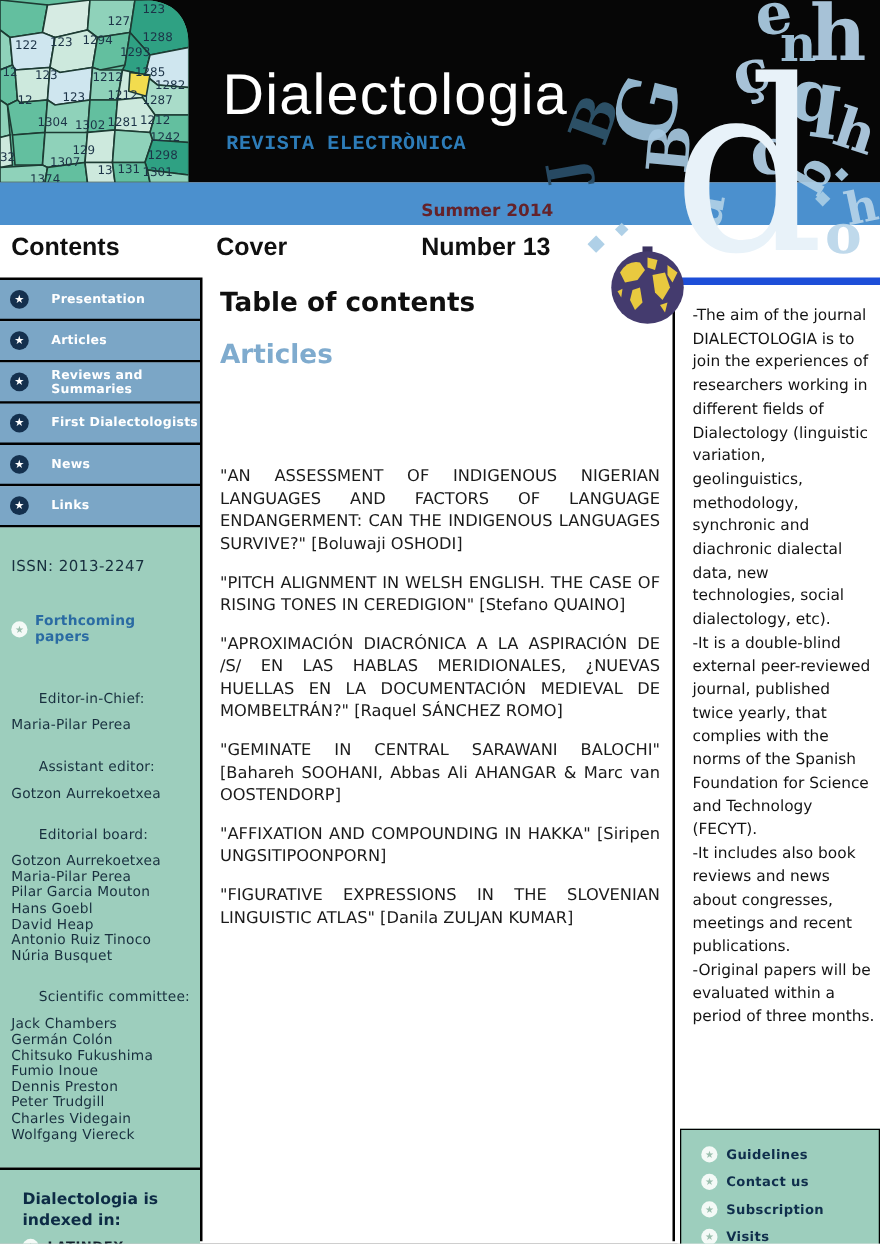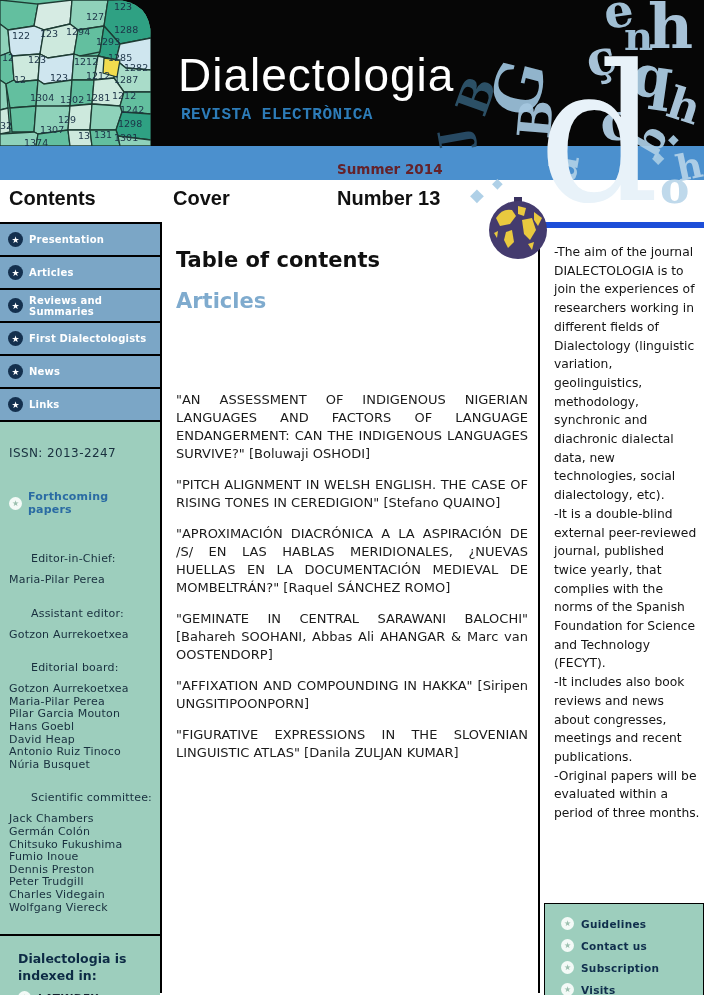--- a/index.html
+++ b/index.html
@@ -29,37 +29,37 @@
       border-left:2px solid #000;border-right:2px solid #000;}
   .col-right{position:absolute;left:542px;top:0;width:162px;height:772px;background:#fff;border-top:6px solid #1d4ed8;}
   
   .menu{list-style:none;margin:0;padding:0;border-top:2px solid #000;}
   .menu-item{height:31px;background:var(--menu_blue);border-bottom:2px solid #000;
       display:flex;align-items:center;padding-left:8px;cursor:pointer;}
   .badge{width:15px;height:15px;border-radius:50%;display:inline-flex;align-items:center;
       justify-content:center;font-size:9px;flex:0 0 auto;}
   .badge.dark{background:var(--navy);color:#fff;}
   .badge.light{background:#f4faf7;color:#9bbfae;width:13px;height:13px;font-size:8px;}
-  .menu-label{color:#fff;font-size:10px;font-weight:700;margin-left:6px;letter-spacing:.2px;}
+  .menu-label{color:#fff;font-size:10px;font-weight:700;margin-left:18px;letter-spacing:.2px;}
   
   .teal{flex:1;background:var(--teal);padding:24px 4px 0 9px;color:#182f3e;}
   .issn{font-size:12px;letter-spacing:.4px;}
   .forth{margin-top:30px;display:flex;align-items:center;cursor:pointer;}
   .forth-label{color:var(--link_blue);font-size:11px;font-weight:700;margin-left:6px;letter-spacing:.2px;}
   .sections{margin-top:36px;}
   .section{margin-bottom:20px;}
   .sec-label{font-size:11px;margin-bottom:9px;letter-spacing:.2px;margin-left:22px;}
   .sec-name{font-size:11px;line-height:12.6px;letter-spacing:.2px;}
   
   .indexed{height:71px;background:var(--teal);border-top:2px solid #000;padding:14px 0 0 18px;}
   .idx-title{font-size:12.5px;font-weight:700;color:#0d2b45;line-height:17px;width:125px;}
   .idx-item{margin-top:7px;display:flex;align-items:center;cursor:pointer;}
   .idx-label{font-size:10.5px;font-weight:700;color:#12202c;margin-left:7px;letter-spacing:.4px;}
   
-  .col-center h1{margin:26px 0 0 14px;font-size:21px;font-weight:700;color:#101010;
+  .col-center h1{margin:8px 0 0 14px;font-size:21px;font-weight:700;color:#101010;
       font-family:"DejaVu Sans",sans-serif;}
   .col-center h2{margin:17px 0 0 14px;font-size:21px;font-weight:700;color:var(--heading_blue);}
   .articles{margin:78px 10px 0 14px;}
   .article{font-size:13px;line-height:18px;color:#1b1b1b;text-align:justify;margin:0 0 13px 0;cursor:pointer;}
   
   .about{padding:15px 4px 0 12px;width:146px;}
   .about p{margin:0;font-size:12.3px;line-height:18.7px;color:#141414;}
   .right-menu{position:absolute;left:2px;right:0;top:675px;bottom:-1px;background:var(--teal);
       border:1px solid #000;padding:13px 0 0 16px;}
   .rm-item{display:flex;align-items:center;margin-bottom:9px;cursor:pointer;}

